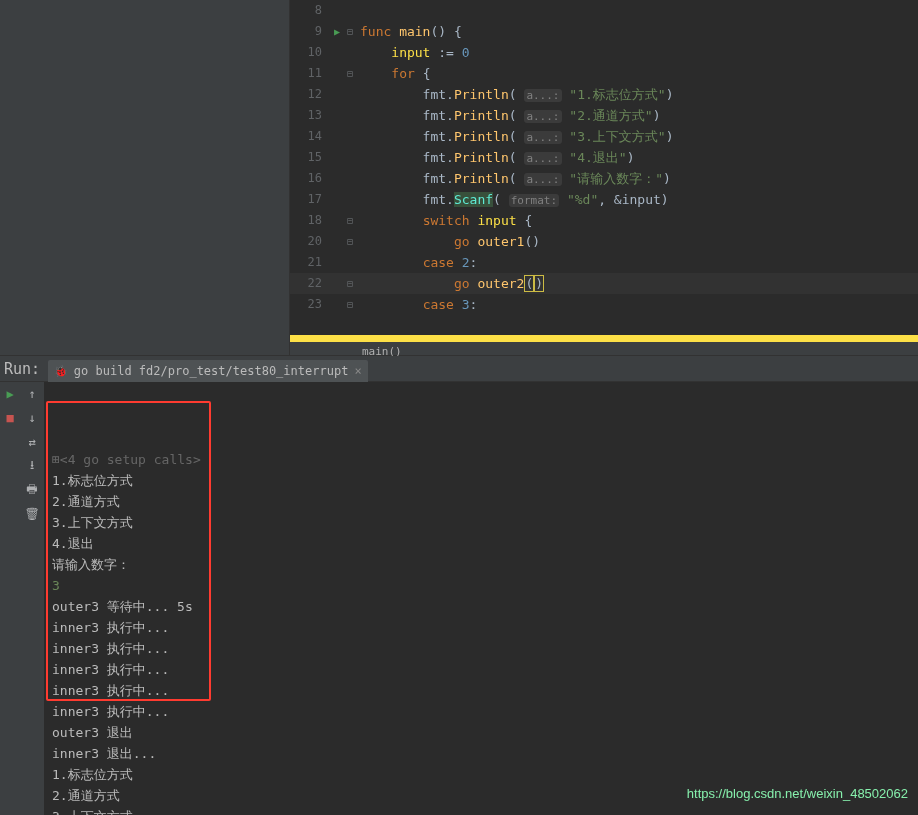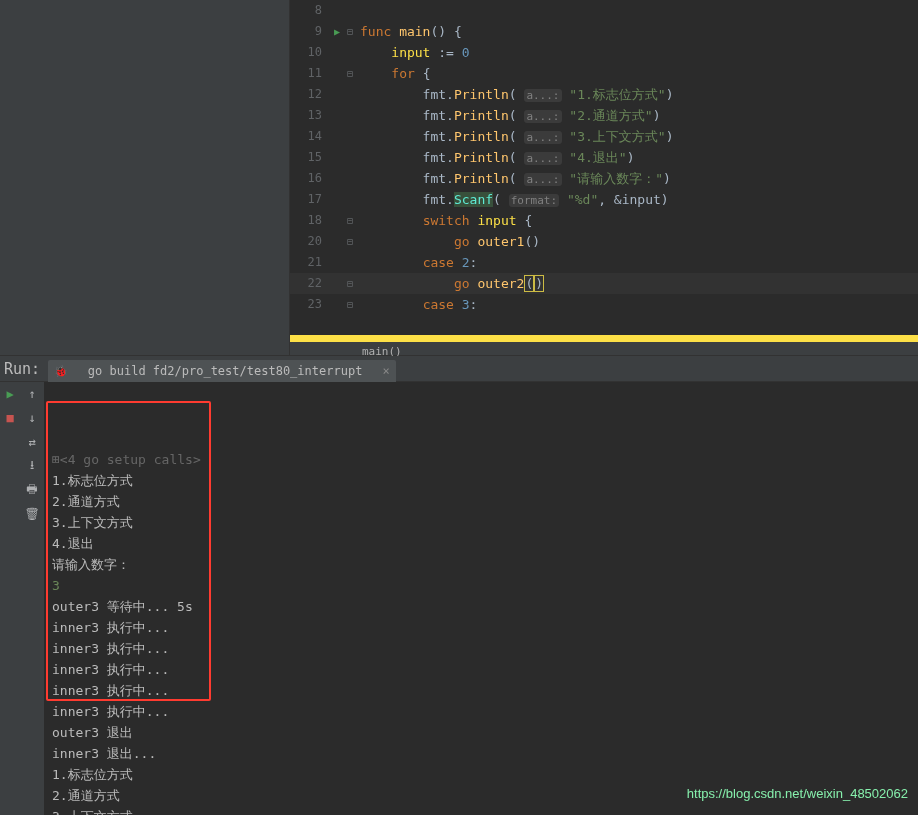--- a/index.html
+++ b/index.html
@@ -102,21 +102,21 @@
     padding: 0 8px 0 4px;
   }
   .run-tab {
     background: #4e5254;
     height: 22px;
     display: flex;
     align-items: center;
     padding: 0 6px;
     font-size: 12px;
     color: #bbbbbb;
-    gap: 20px;
+    gap: 6px;
     border-radius: 2px 2px 0 0;
     margin-top: 4px;
   }
   .run-tab .close { color: #888; cursor: pointer; }
   .run-body {
     flex: 1;
     display: flex;
     background: #2b2b2b;
   }
   .run-toolbar-l {

